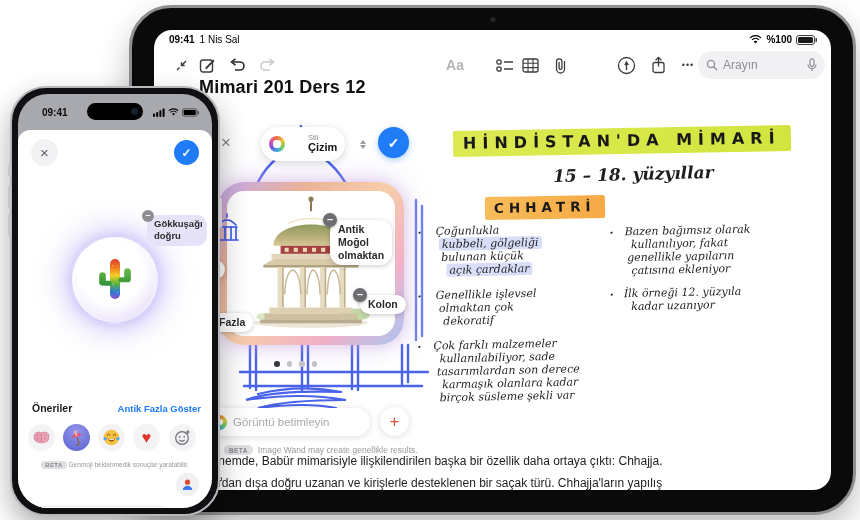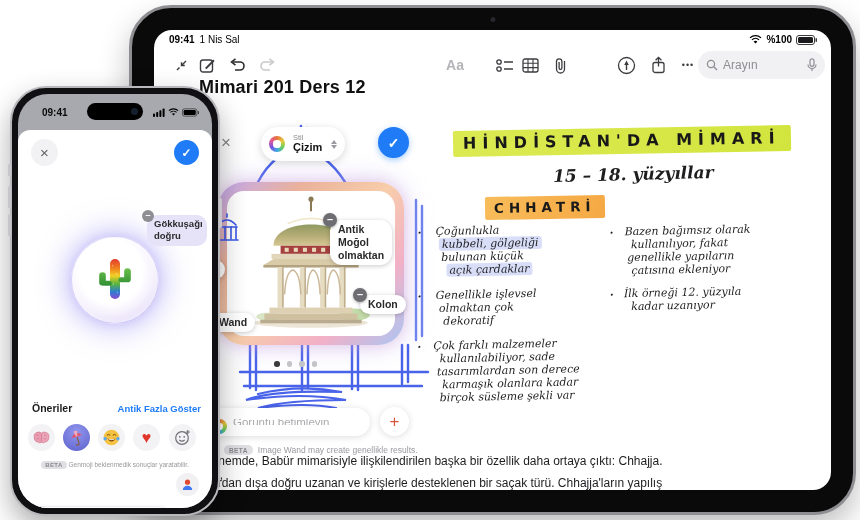--- a/index.html
+++ b/index.html
@@ -33,21 +33,21 @@
   .search-pill input { border:none; outline:none; background:transparent; flex:1; font-size:12px; color:#333; min-width:0;}
   .search-pill input::placeholder { color:#8e8e93; }
 
   .note-title { position:absolute; left:45px; top:47px; font-size:18px; font-weight:800; color:#111; letter-spacing:.2px;}
 
   
   .iw-close { position:absolute; left:61px; top:102px; width:22px; height:22px; font-size:17px;
           color:#86868b; display:flex; align-items:center; justify-content:center; }
   .style-pill { position:absolute; left:107px; top:97px; width:84px; height:34px; border-radius:17px;
           background:#fff; box-shadow:0 2px 8px rgba(0,0,0,.16); display:flex; align-items:center;
-          padding:0 8px; gap:8px; }
+          padding:0 8px; gap:23px; }
   .style-txt { line-height:1.05; }
   .style-txt .lab { font-size:7.5px; color:#8e8e93; }
   .style-txt .val { font-size:11px; font-weight:700; color:#111; }
   .chevs { margin-left:auto; display:flex; flex-direction:column; gap:1px; align-items:center; }
   .chev { width:0; height:0; border-left:3.5px solid transparent; border-right:3.5px solid transparent; }
   .chev.up { border-bottom:4px solid #9a9aa0; }
   .chev.dn { border-top:4px solid #9a9aa0; }
   .iw-check { position:absolute; left:224px; top:97px; width:31px; height:31px; border-radius:50%;
           background:#1f7cf6; color:#fff; font-size:14px; font-weight:700; display:flex;
           align-items:center; justify-content:center; box-shadow:0 2px 6px rgba(31,124,246,.4); }
@@ -92,21 +92,21 @@
   .hw-sec { position:absolute; left:331px; top:169px; transform:rotate(-1deg);
           font-family:"DejaVu Sans", sans-serif; font-style:normal; font-weight:700;
           font-size:13.5px; letter-spacing:5px; color:#1a1a1a; }
   .hl-orange { background:linear-gradient(100deg,#f8bc5a,#f5a944); padding:3px 9px 4px 9px; border-radius:2px; }
   .hb { position:absolute; transform:rotate(-1.2deg); font-size:11px; line-height:13px; }
   .hb .bdot { position:absolute; left:-12px; top:1px; font-weight:700; }
   .hl-lav { background:#d9def8; border-radius:3px; padding:0 3px; }
 
   
   .desc-pill { position:absolute; left:50px; top:378px; width:166px; height:28px; border-radius:15px;
-          background:#fff; box-shadow:0 1px 7px rgba(0,0,0,.14); display:flex; 
+          background:#fff; box-shadow:0 1px 7px rgba(0,0,0,.14); display:flex; align-items:center;
           padding:11px 8px; gap:6px; }
   .desc-pill input { border:none; outline:none; background:transparent; flex:1; font-size:11.5px; min-width:0; }
   .desc-pill input::placeholder { color:#aaaaae; }
   .plus-btn { position:absolute; left:226px; top:377px; width:29px; height:29px; border-radius:50%;
           background:#fff; box-shadow:0 1px 7px rgba(0,0,0,.14); color:#d8543c; font-size:17px;
           font-weight:400; display:flex; align-items:center; justify-content:center; }
   .beta-row { position:absolute; left:70px; top:415px; display:flex; align-items:center; gap:5px; }
   .beta-pill { background:#e0e0e4; color:#8a8a8e; font-size:6.5px; font-weight:700; letter-spacing:.4px;
           border-radius:6px; padding:1.5px 5px; }
   .beta-txt { font-size:8.5px; color:#9a9aa0; }
@@ -349,21 +349,21 @@
 
       <div class="tag" style="left:176px;top:190px;width:62px">
         <span class="minus">–</span>
         <span>Antik Moğol olmaktan</span>
       </div>
       <div class="tag" style="left:206px;top:265px">
         <span class="minus">–</span>
         <span>Kolon</span>
       </div>
       <div class="tag" style="left:57px;top:283px">
-        <span>Wand</span>
+        <span>Fazla</span>
       </div>
       <div class="tag" style="left:36px;top:230px">
         <span>asır</span>
       </div>
 
       <div class="dots">
         <span class="on"></span>
           <span></span>
           <span></span>
           <span></span>

